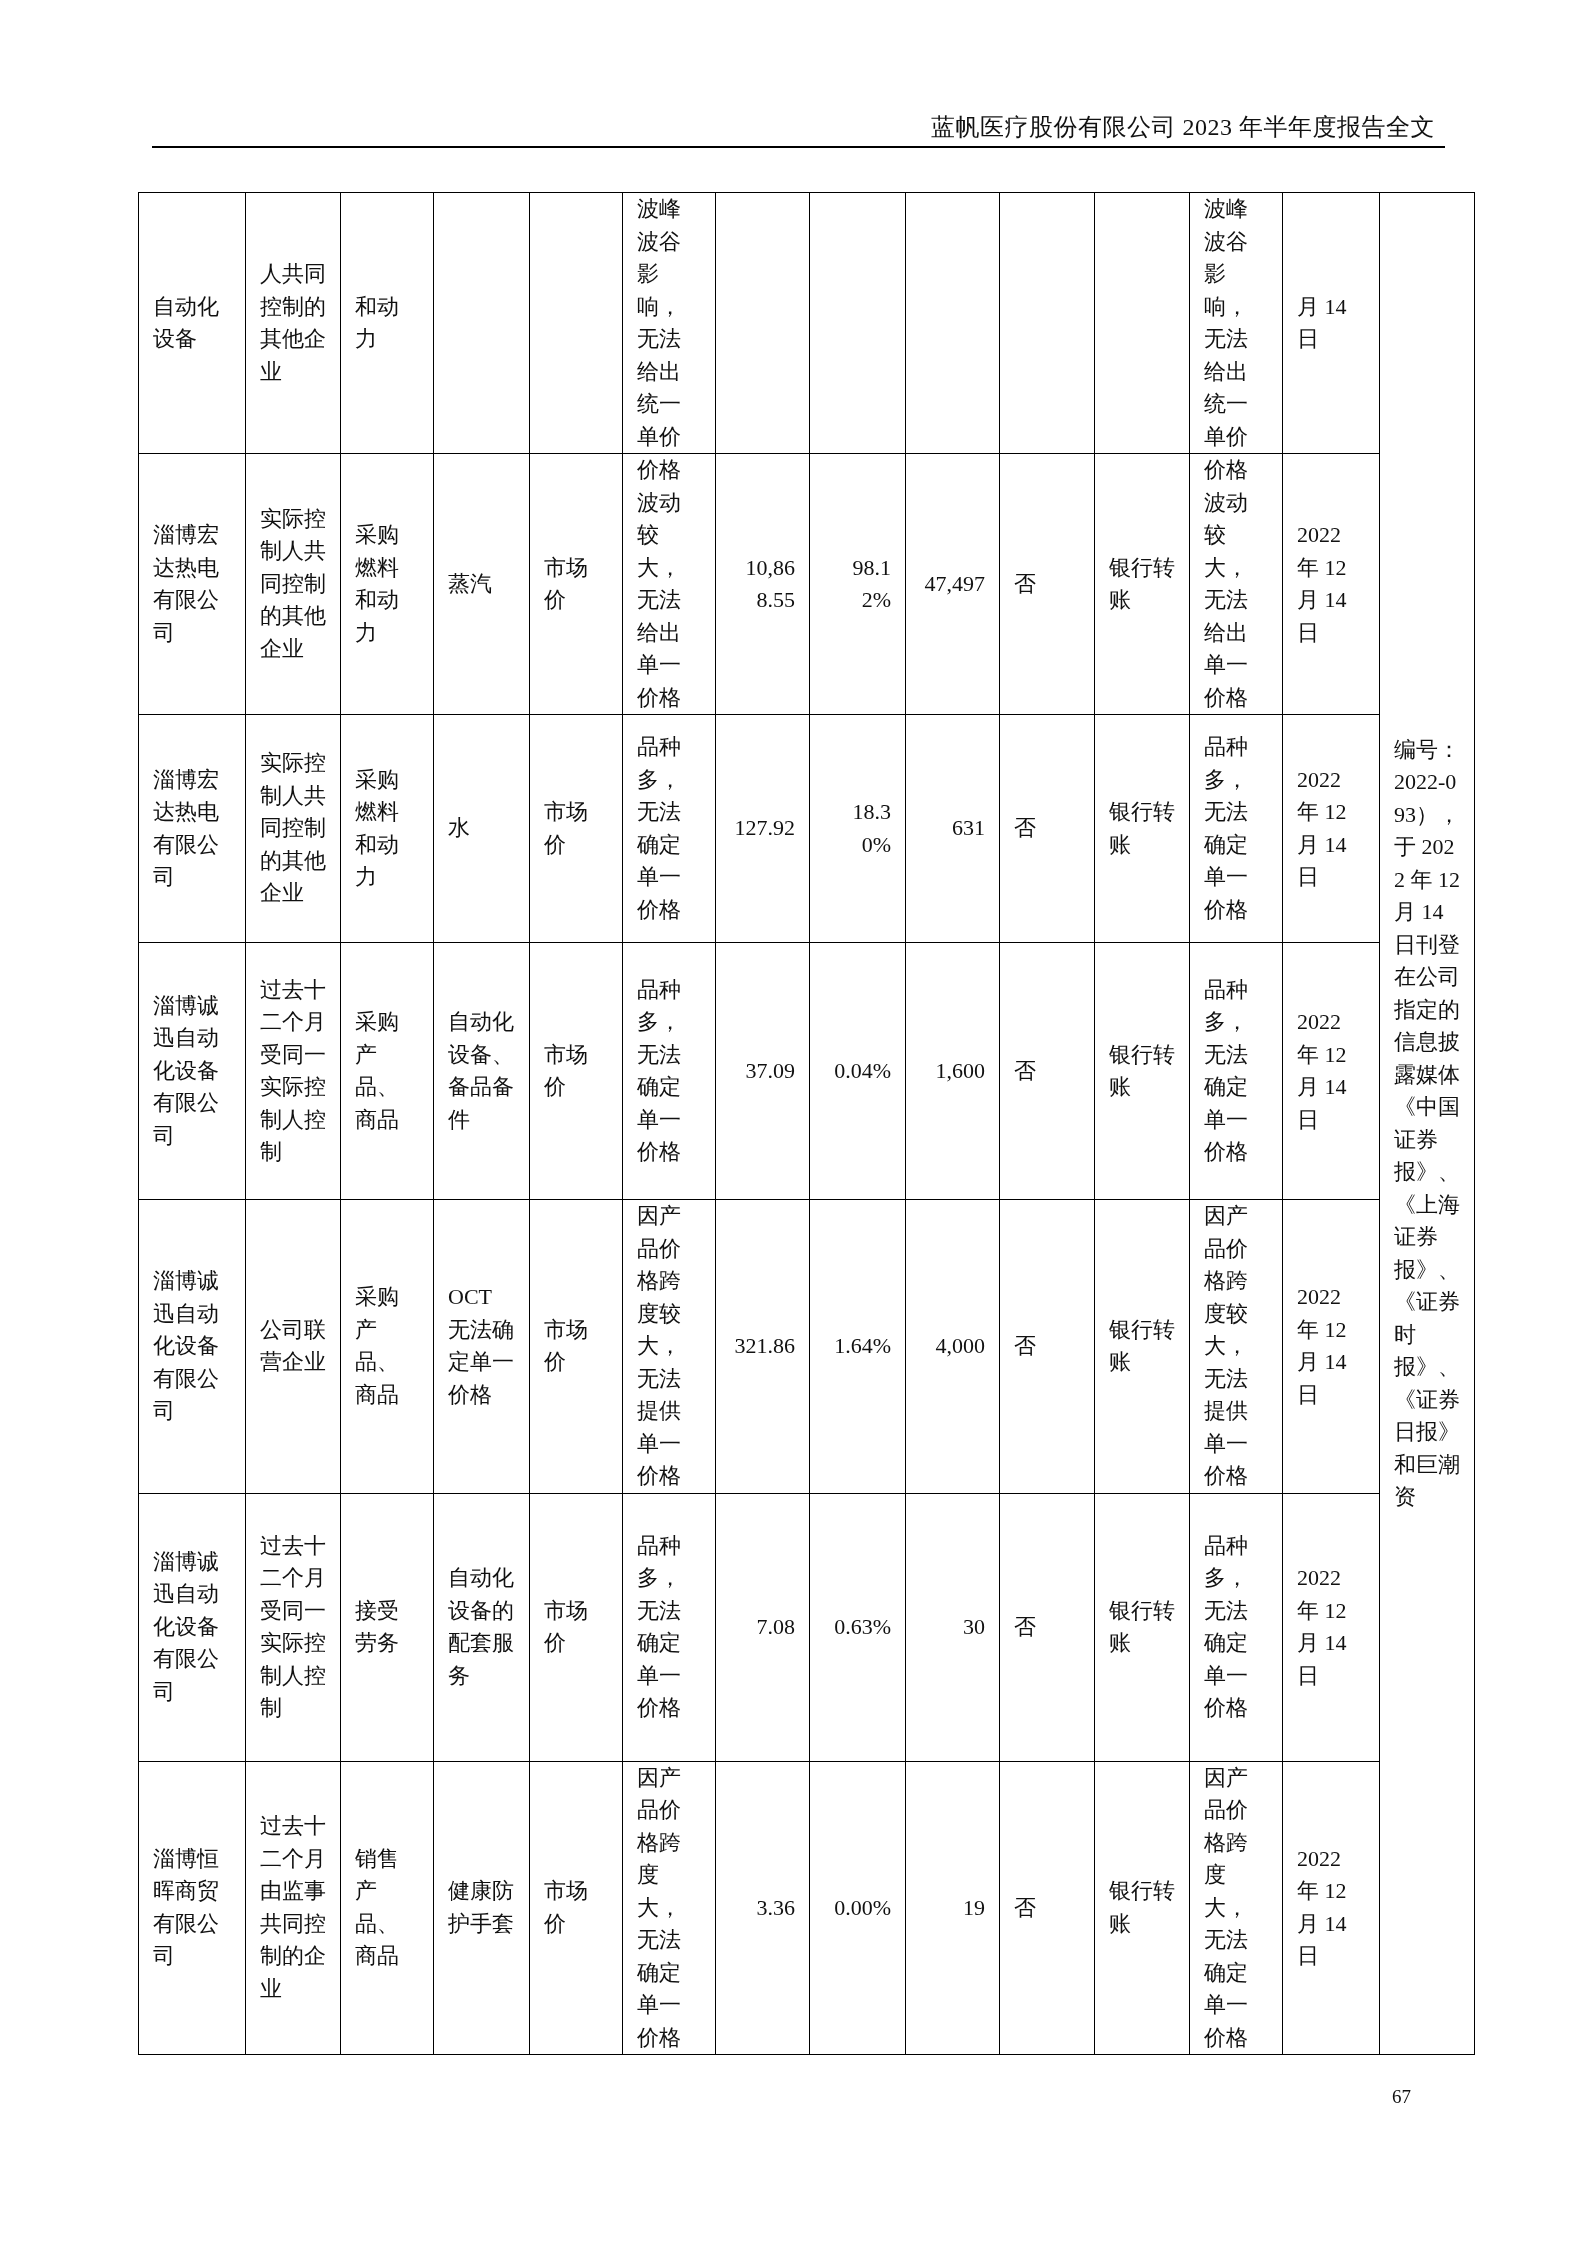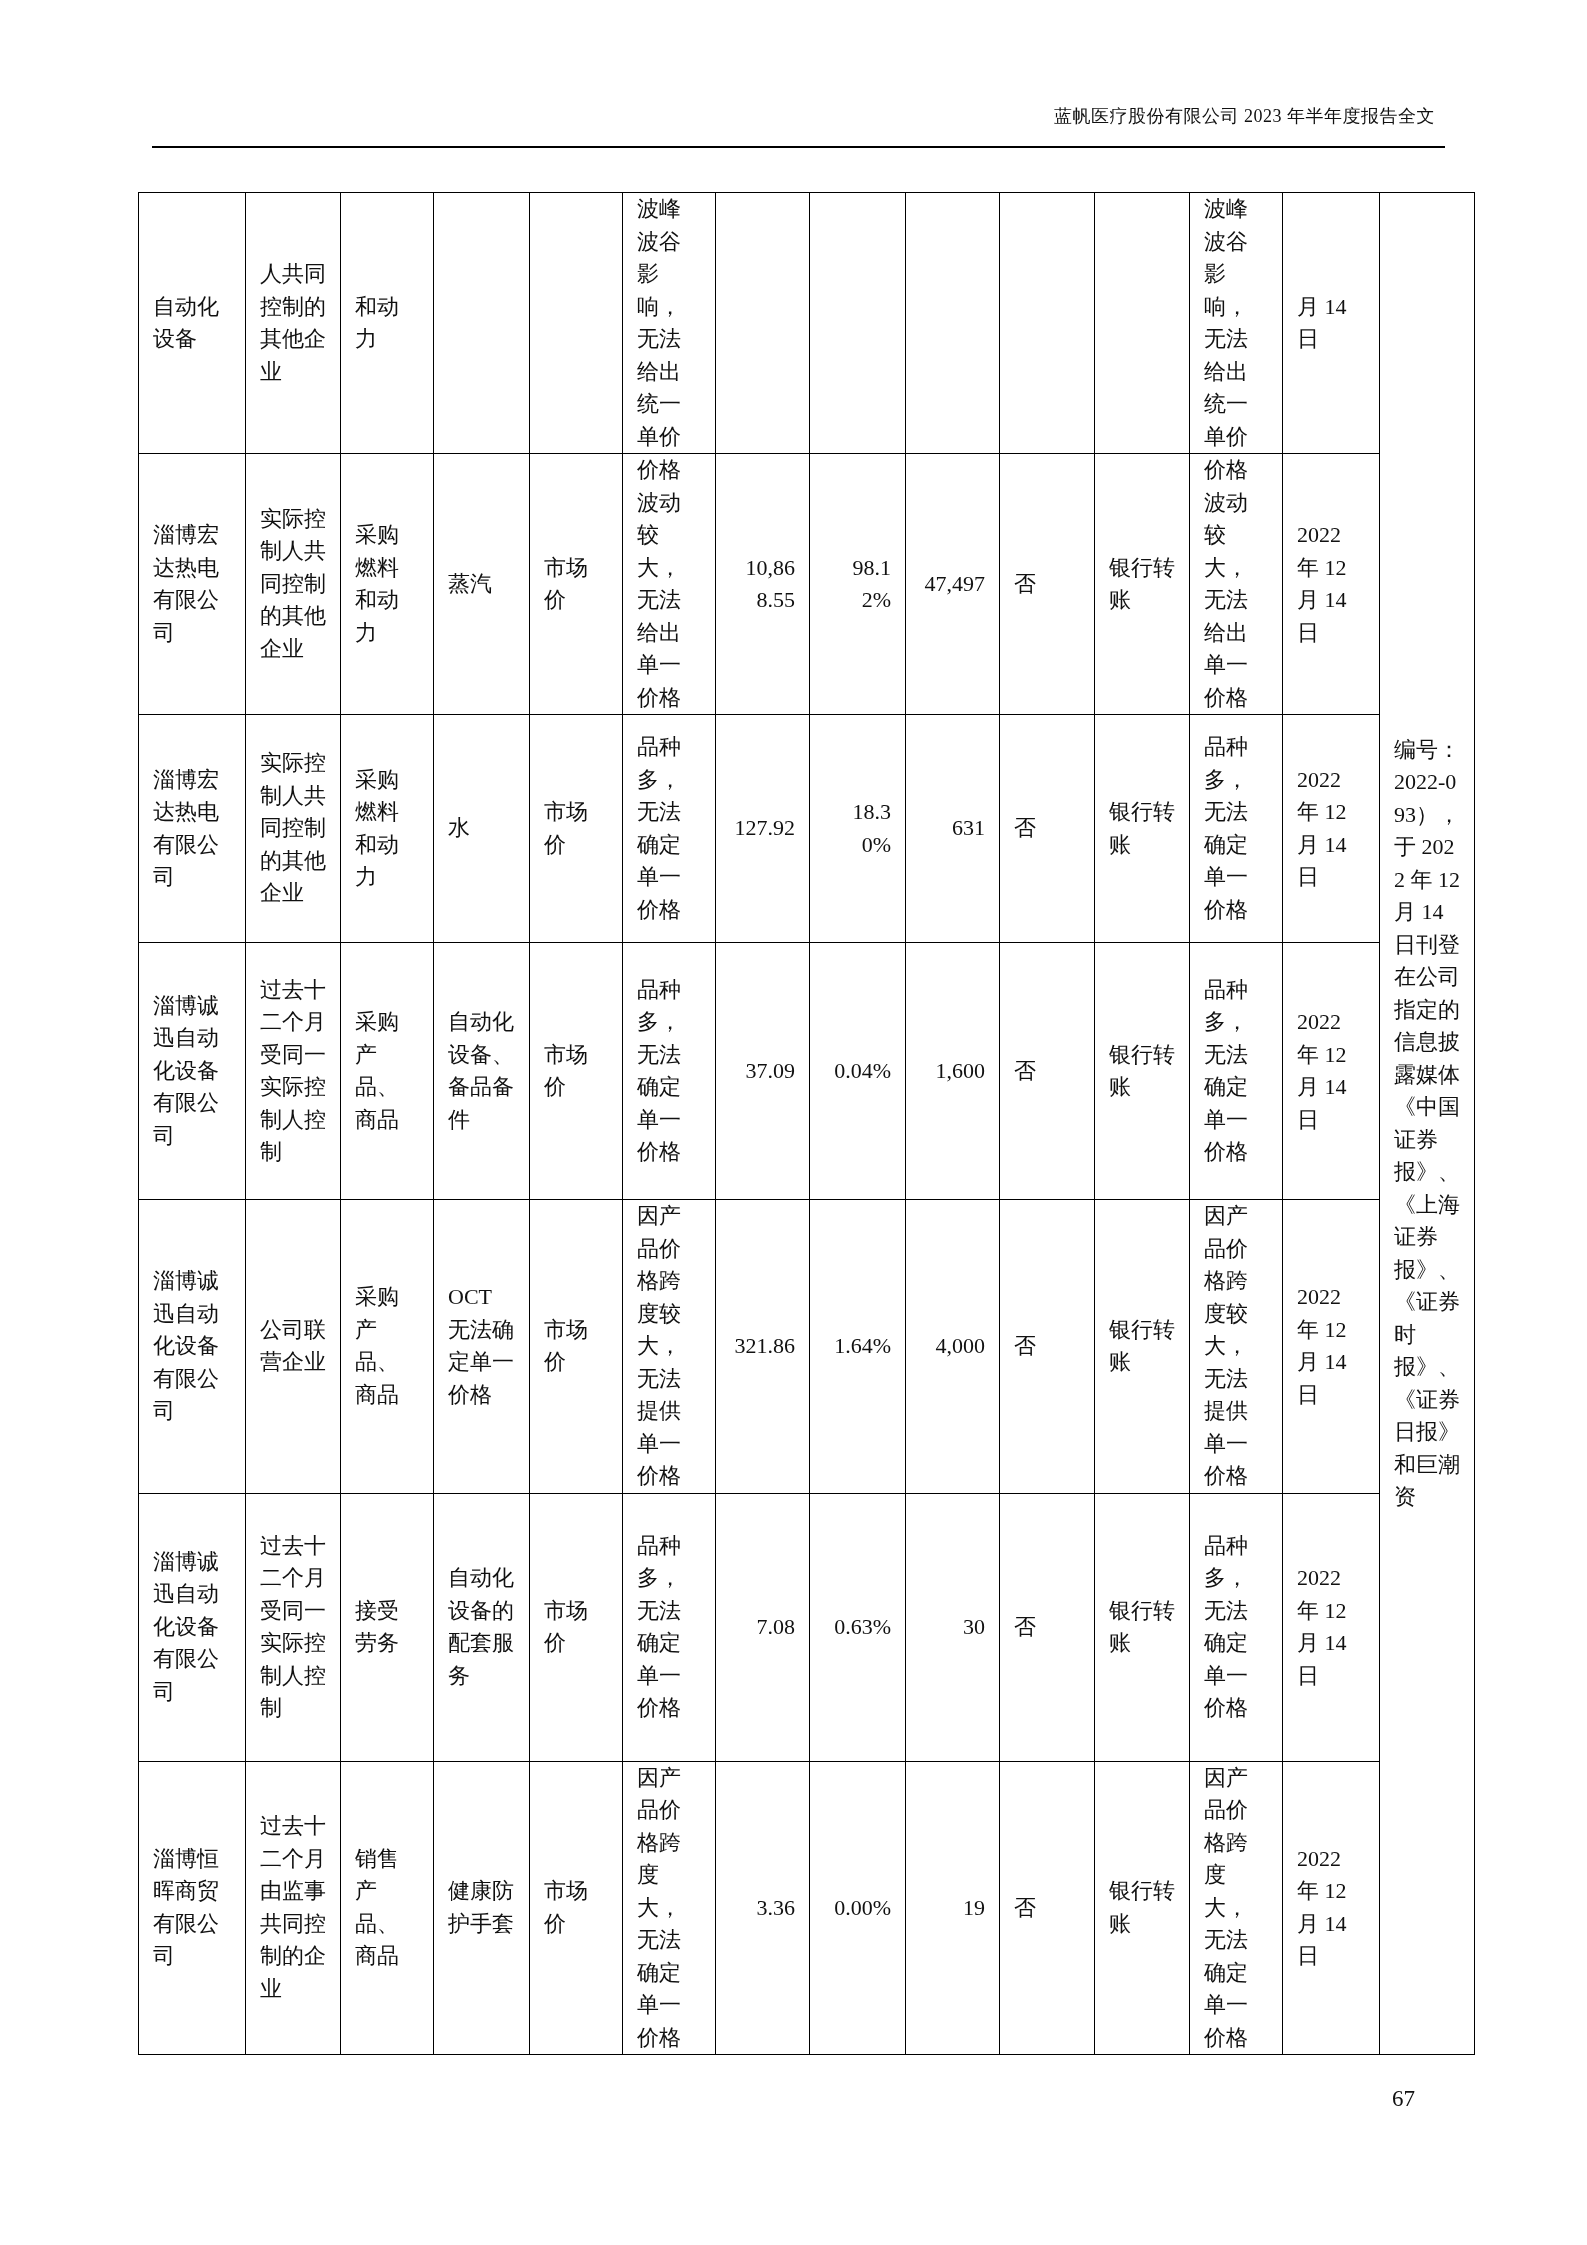--- a/index.html
+++ b/index.html
@@ -1,25 +1,25 @@
 <!DOCTYPE html>
 <html><head>
 <meta charset="utf-8">
 <style>
   html, body { margin:0; padding:0; background:#ffffff; }
   body { width:1587px; height:2245px; position:relative; font-family:"Liberation Serif","DejaVu Serif",serif; color:#111; }
-  .header-title { position:absolute; right:152px; top:104px; font-size:18px; letter-spacing:0.5px; }
+  .header-title { position:absolute; right:152px; top:111px; font-size:24px; letter-spacing:0.5px; }
   .header-rule { position:absolute; left:152px; right:142px; top:146px; height:0; border-top:2.5px solid #000; }
   table.rt { position:absolute; left:138px; top:192px; border-collapse:collapse; table-layout:fixed; }
   table.rt td { border:1.6px solid #000; vertical-align:middle; font-size:22px; line-height:32.5px; padding:0 14px 0 14px; word-break:break-all; }
   td.tl { text-align:left; }
   td.tr { text-align:right; }
   td.top { vertical-align:top; padding-top:2px; }
   td.notes { vertical-align:top; padding:0 6px 0 14px;margin-top:20px; }
-  .page-num { position:absolute; left:1392px; top:2086px; font-size:23px; }
+  .page-num { position:absolute; left:1392px; top:2086px; font-size:19px; }
 </style>
 </head>
 <body>
 
 <div class="header-title">蓝帆医疗股份有限公司 2023 年半年度报告全文</div>
 <div class="header-rule"></div>
 
 <table class="rt">
   <colgroup>
     <col style="width:107px">

